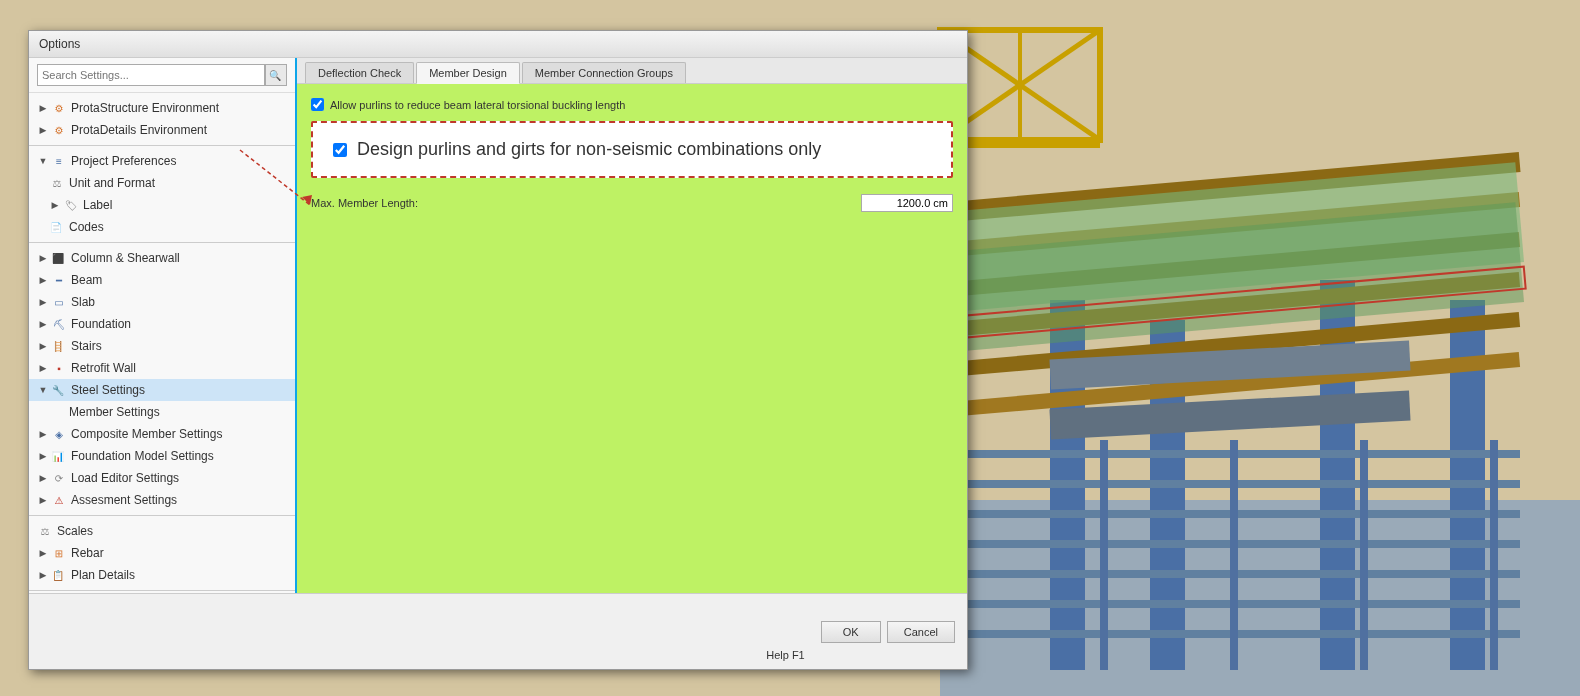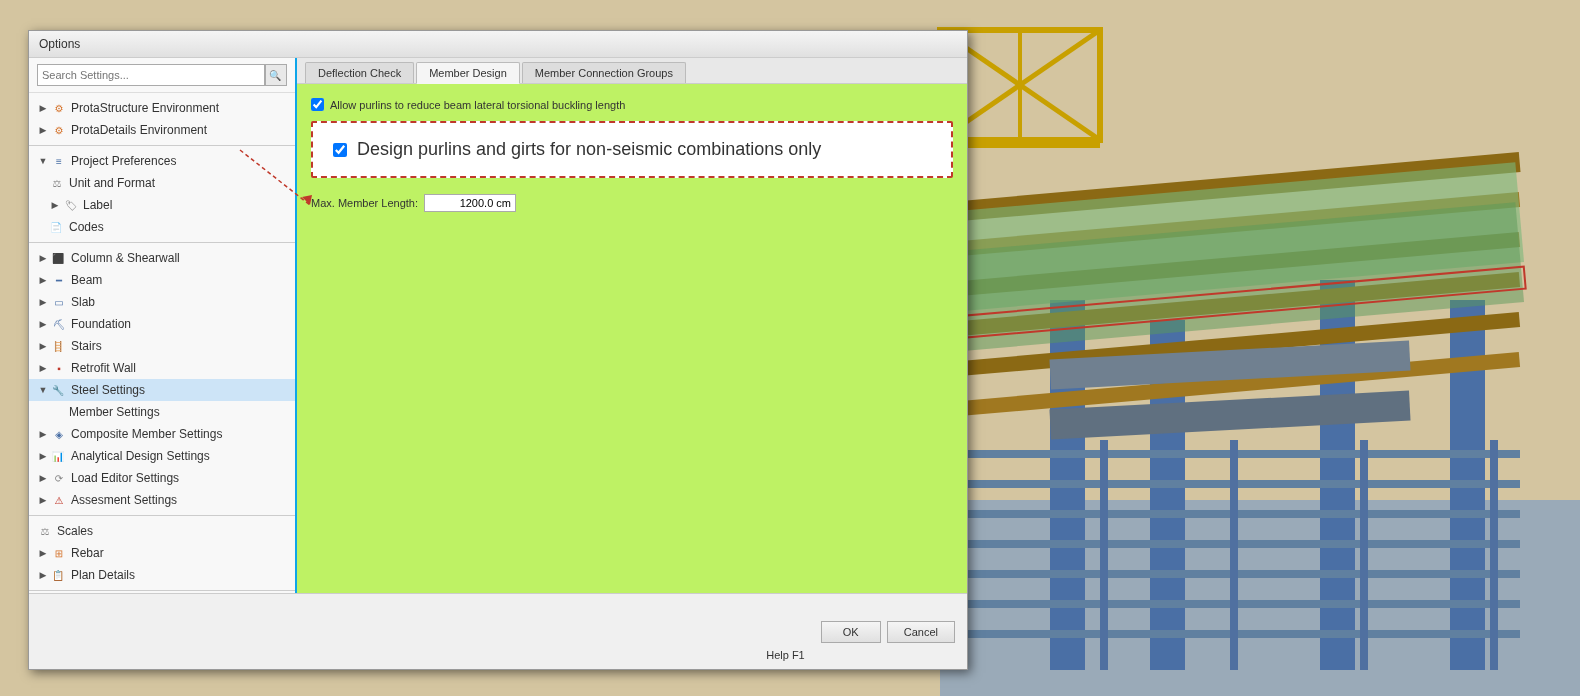--- a/index.html
+++ b/index.html
@@ -227,21 +227,21 @@
 
     .highlight-text {
       font-size: 18px;
       color: #333;
       font-weight: normal;
     }
 
     .member-length-row {
       display: flex;
       align-items: center;
-      justify-content: flex-start;
+      justify-content: space-between;
       margin-top: 8px;
     }
 
     .member-length-label {
       font-size: 11px;
       color: #333;
       margin-right: 6px;
     }
 
     .member-length-input {
@@ -456,21 +456,21 @@
 
         <div class="tree-item">
           <span class="tree-expand">▶</span>
           <span class="tree-icon icon-blue">◈</span>
           <span>Composite Member Settings</span>
         </div>
 
         <div class="tree-item">
           <span class="tree-expand">▶</span>
           <span class="tree-icon icon-blue">📊</span>
-          <span>Analytical Design Settings</span>
+          <span>Foundation Model Settings</span>
         </div>
 
         <div class="tree-item">
           <span class="tree-expand">▶</span>
           <span class="tree-icon icon-gray">⟳</span>
           <span>Load Editor Settings</span>
         </div>
 
         <div class="tree-item">
           <span class="tree-expand">▶</span>

